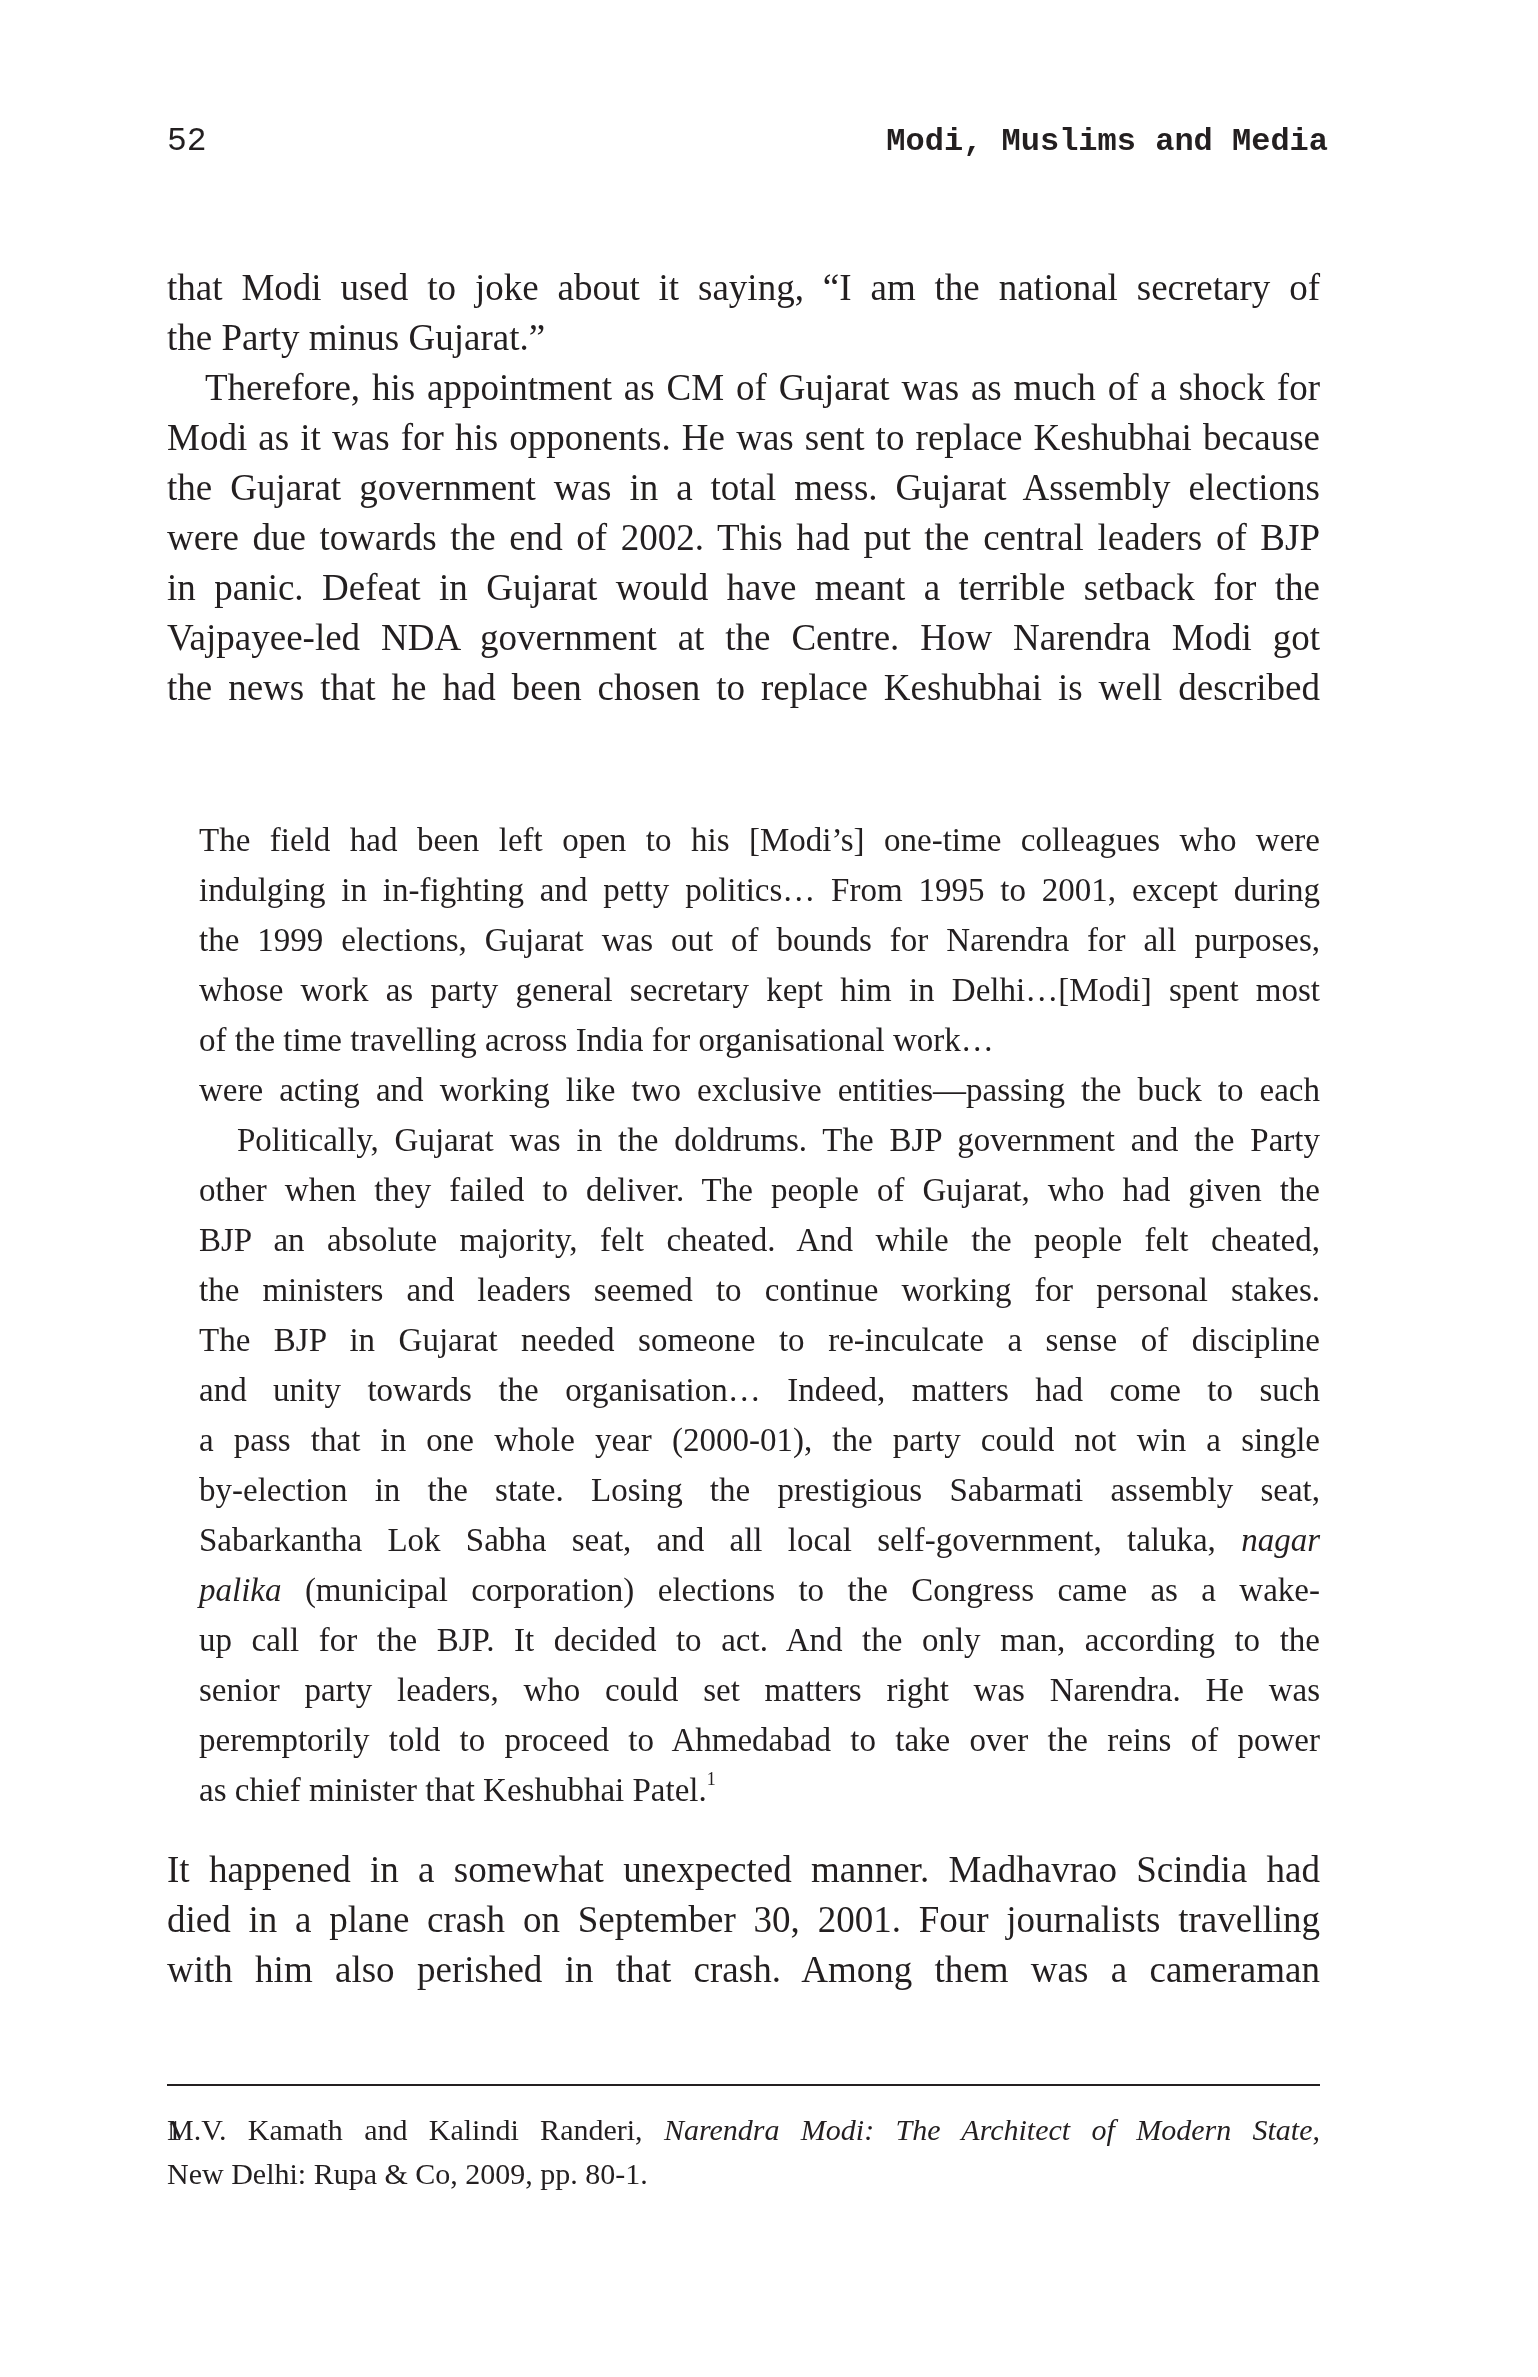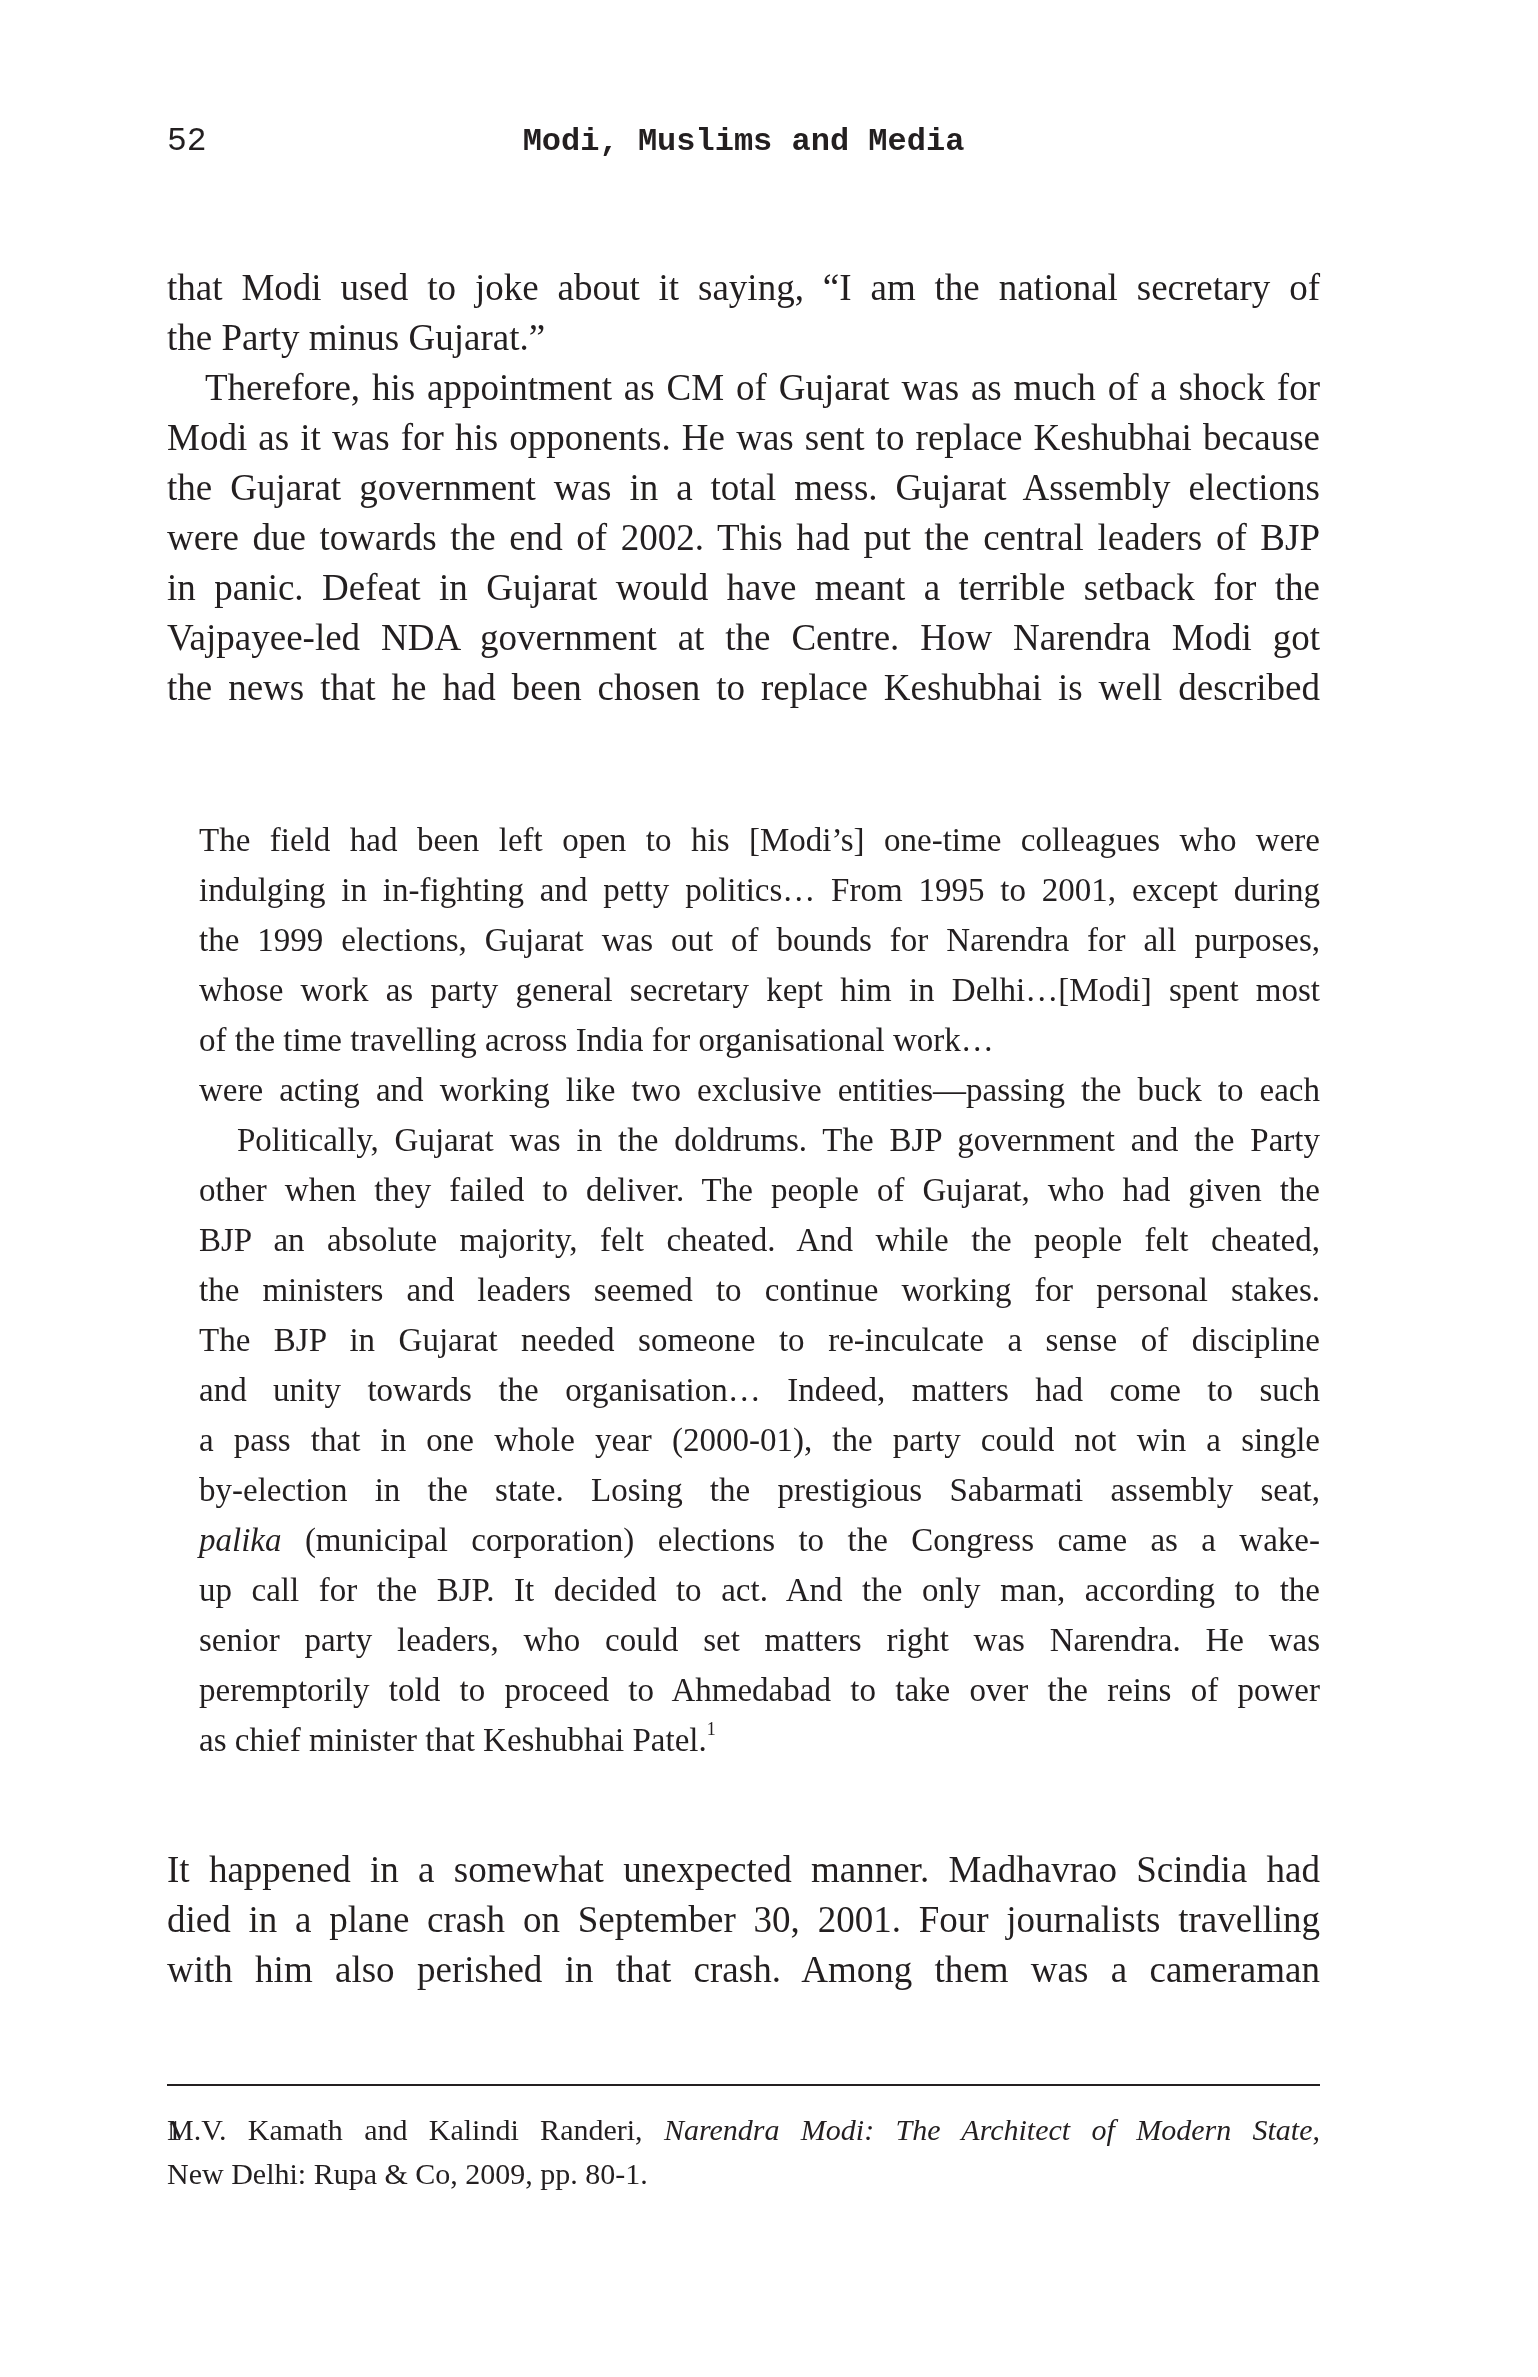--- a/index.html
+++ b/index.html
@@ -31,23 +31,23 @@
     line-height: 45px;
     font-family: Liberation Mono, monospace;
   }
   .folio {
     position: absolute;
     left: 0;
     top: 0;
   }
   .running-title {
     position: absolute;
-    left: 0;
+    left: 8px;
     width: 1153px;
-    text-align: center;
+    text-align: right;
     font-weight: bold;
     font-size: 32px;
   }
   .body-text {
     position: absolute;
     left: 0;
     width: 1153px;
     font-size: 37px;
     line-height: 50px;
     text-align: justify;
@@ -137,20 +137,21 @@
     <span class="line last">of the time travelling across India for organisational work…</span>
     <span class="line">were acting and working like two exclusive entities—passing the buck to each</span>
     <span class="line indent">Politically, Gujarat was in the doldrums. The BJP government and the Party</span>
     <span class="line">other when they failed to deliver. The people of Gujarat, who had given the</span>
     <span class="line">BJP an absolute majority, felt cheated. And while the people felt cheated,</span>
     <span class="line">the ministers and leaders seemed to continue working for personal stakes.</span>
     <span class="line">The BJP in Gujarat needed someone to re-inculcate a sense of discipline</span>
     <span class="line">and unity towards the organisation… Indeed, matters had come to such</span>
     <span class="line">a pass that in one whole year (2000-01), the party could not win a single</span>
     <span class="line">by-election in the state. Losing the prestigious Sabarmati assembly seat,</span>
+    <span class="line"><span>Sabarkantha Lok Sabha seat, and all local self-government, taluka, </span><i>nagar</i></span>
     <span class="line"><i>palika</i><span> (municipal corporation) elections to the Congress came as a wake-</span></span>
     <span class="line">up call for the BJP. It decided to act. And the only man, according to the</span>
     <span class="line">senior party leaders, who could set matters right was Narendra. He was</span>
     <span class="line">peremptorily told to proceed to Ahmedabad to take over the reins of power</span>
     <span class="line last"><span>as chief minister that Keshubhai Patel.</span><sup class="fnref">1</sup></span>
   </div>
 
   <div class="body-text p3">
     <span class="line">It happened in a somewhat unexpected manner. Madhavrao Scindia had</span>
     <span class="line">died in a plane crash on September 30, 2001. Four journalists travelling</span>

